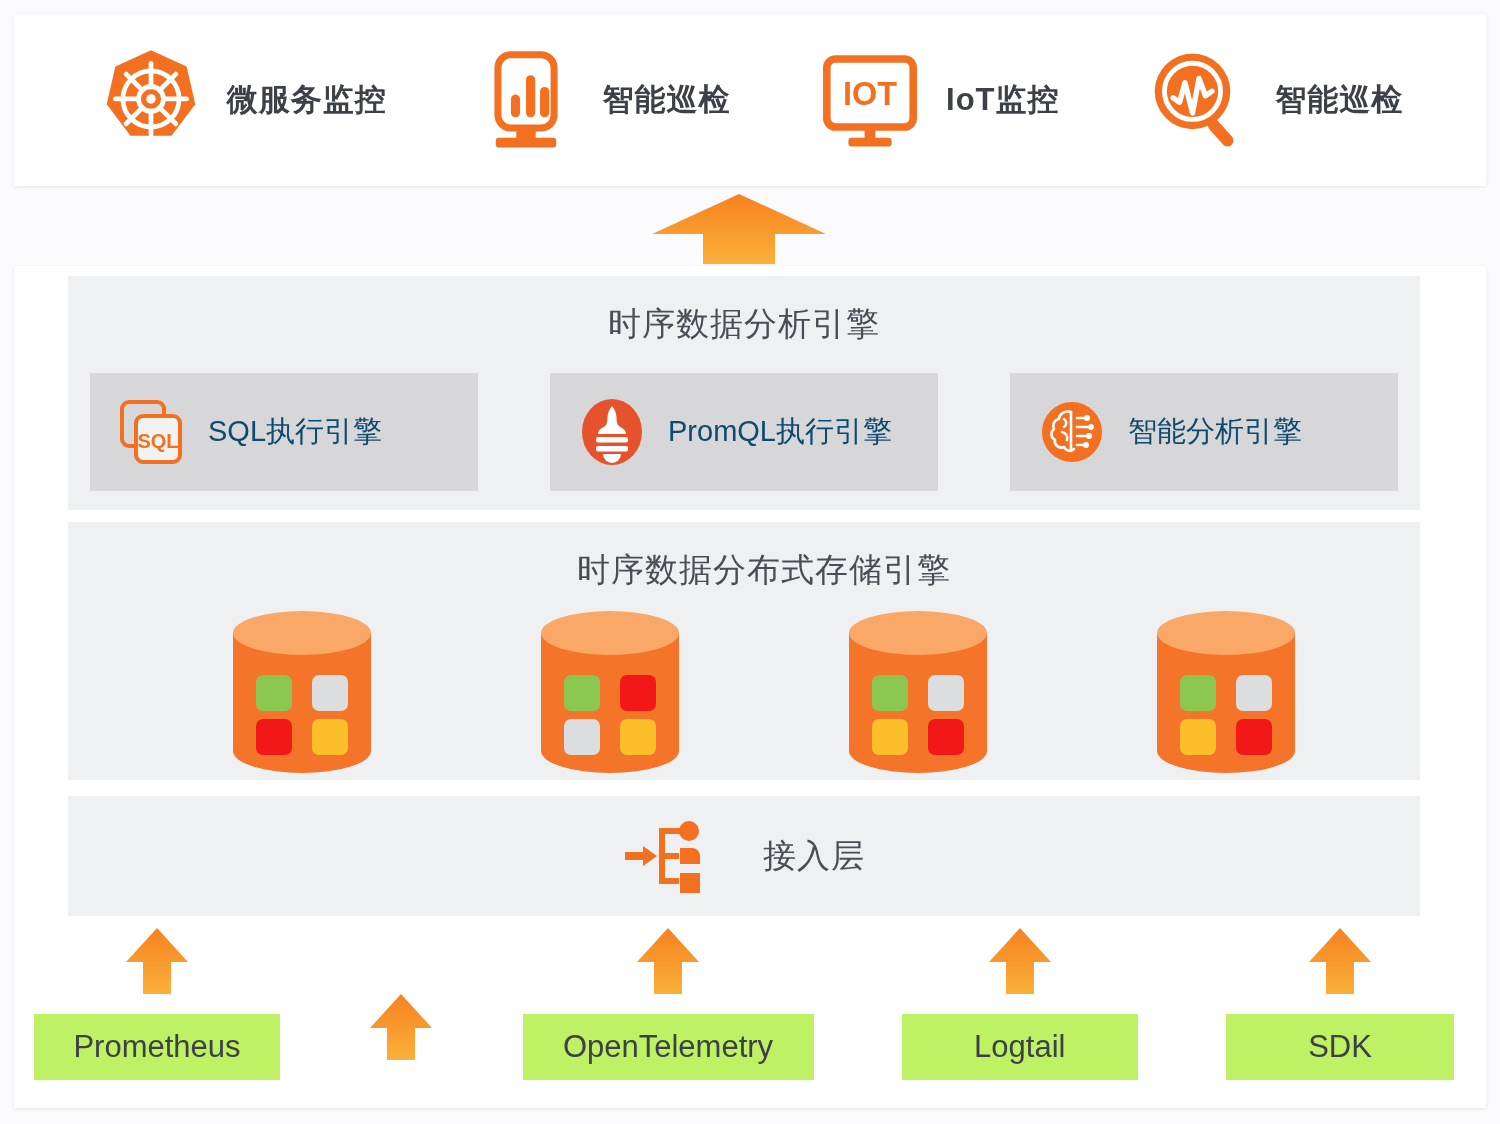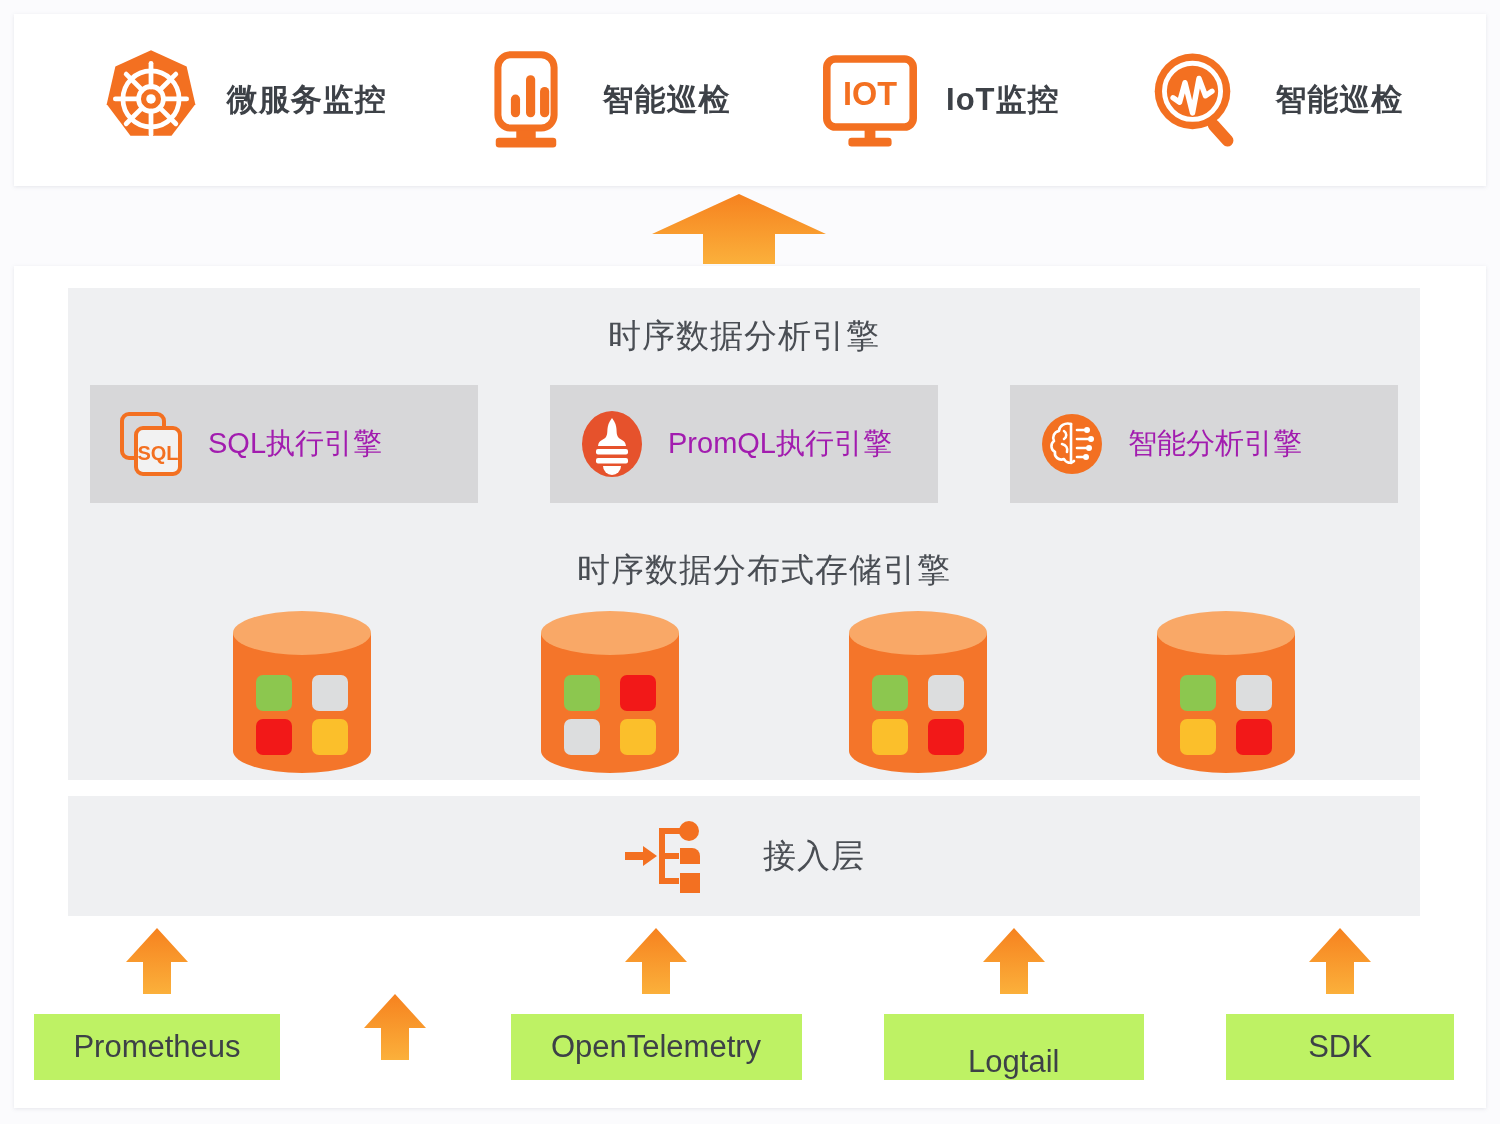--- a/index.html
+++ b/index.html
@@ -49,21 +49,21 @@
     background: #ffffff;
     box-shadow: 0 1px 4px rgba(120,125,140,0.16);
   }
 
   .gray-section {
     position: absolute;
     left: 54px;
     width: 1352px;
     background: #eff0f2;
   }
-  #analysis-section { top: 22px; height: 234px; }
+  #analysis-section { top: 10px; height: 234px; }
   #storage-section  { top: 256px; height: 258px; padding-left: 40px; }
   #access-section   { top: 530px; height: 120px; }
 
   .section-title {
     text-align: center;
     font-size: 33px;
     color: #4a4e54;
     letter-spacing: 1px;
     padding-top: 26px;
   }
@@ -77,21 +77,21 @@
     width: 388px; height: 118px;
     background: #d7d7d9;
     display: flex;
     align-items: center;
     gap: 20px;
     padding-left: 26px;
   }
   .engine-icon { width: 72px; height: 72px; flex: 0 0 72px; }
   .engine-label {
     font-size: 29px;
-    color: #a21caf;
+    color: #0c4a6e;
     white-space: nowrap;
   }
 
   
   .cyl-row {
     display: flex;
     justify-content: space-around;
     align-items: flex-start;
     padding: 14px 40px 0 40px;
   }
@@ -134,21 +134,21 @@
   }
   .source-label {
     font-size: 31px;
     color: #3d4147;
     white-space: nowrap;
   }
   
   .source-item:nth-child(1) .source-box { width: 246px; }
   .source-item:nth-child(2) .source-box { width: 230px; }
   .source-item:nth-child(3) .source-box { width: 291px; }
-  .source-item:nth-child(4) .source-box { width: 260px; align-items: flex-end; }
+  .source-item:nth-child(4) .source-box { width: 236px; }
   .source-item:nth-child(5) .source-box { width: 228px; }
 </style>
 </head>
 <body>
 
 <div id="root">
 
   <div class="top-bar">
 
     <div class="app-item">

